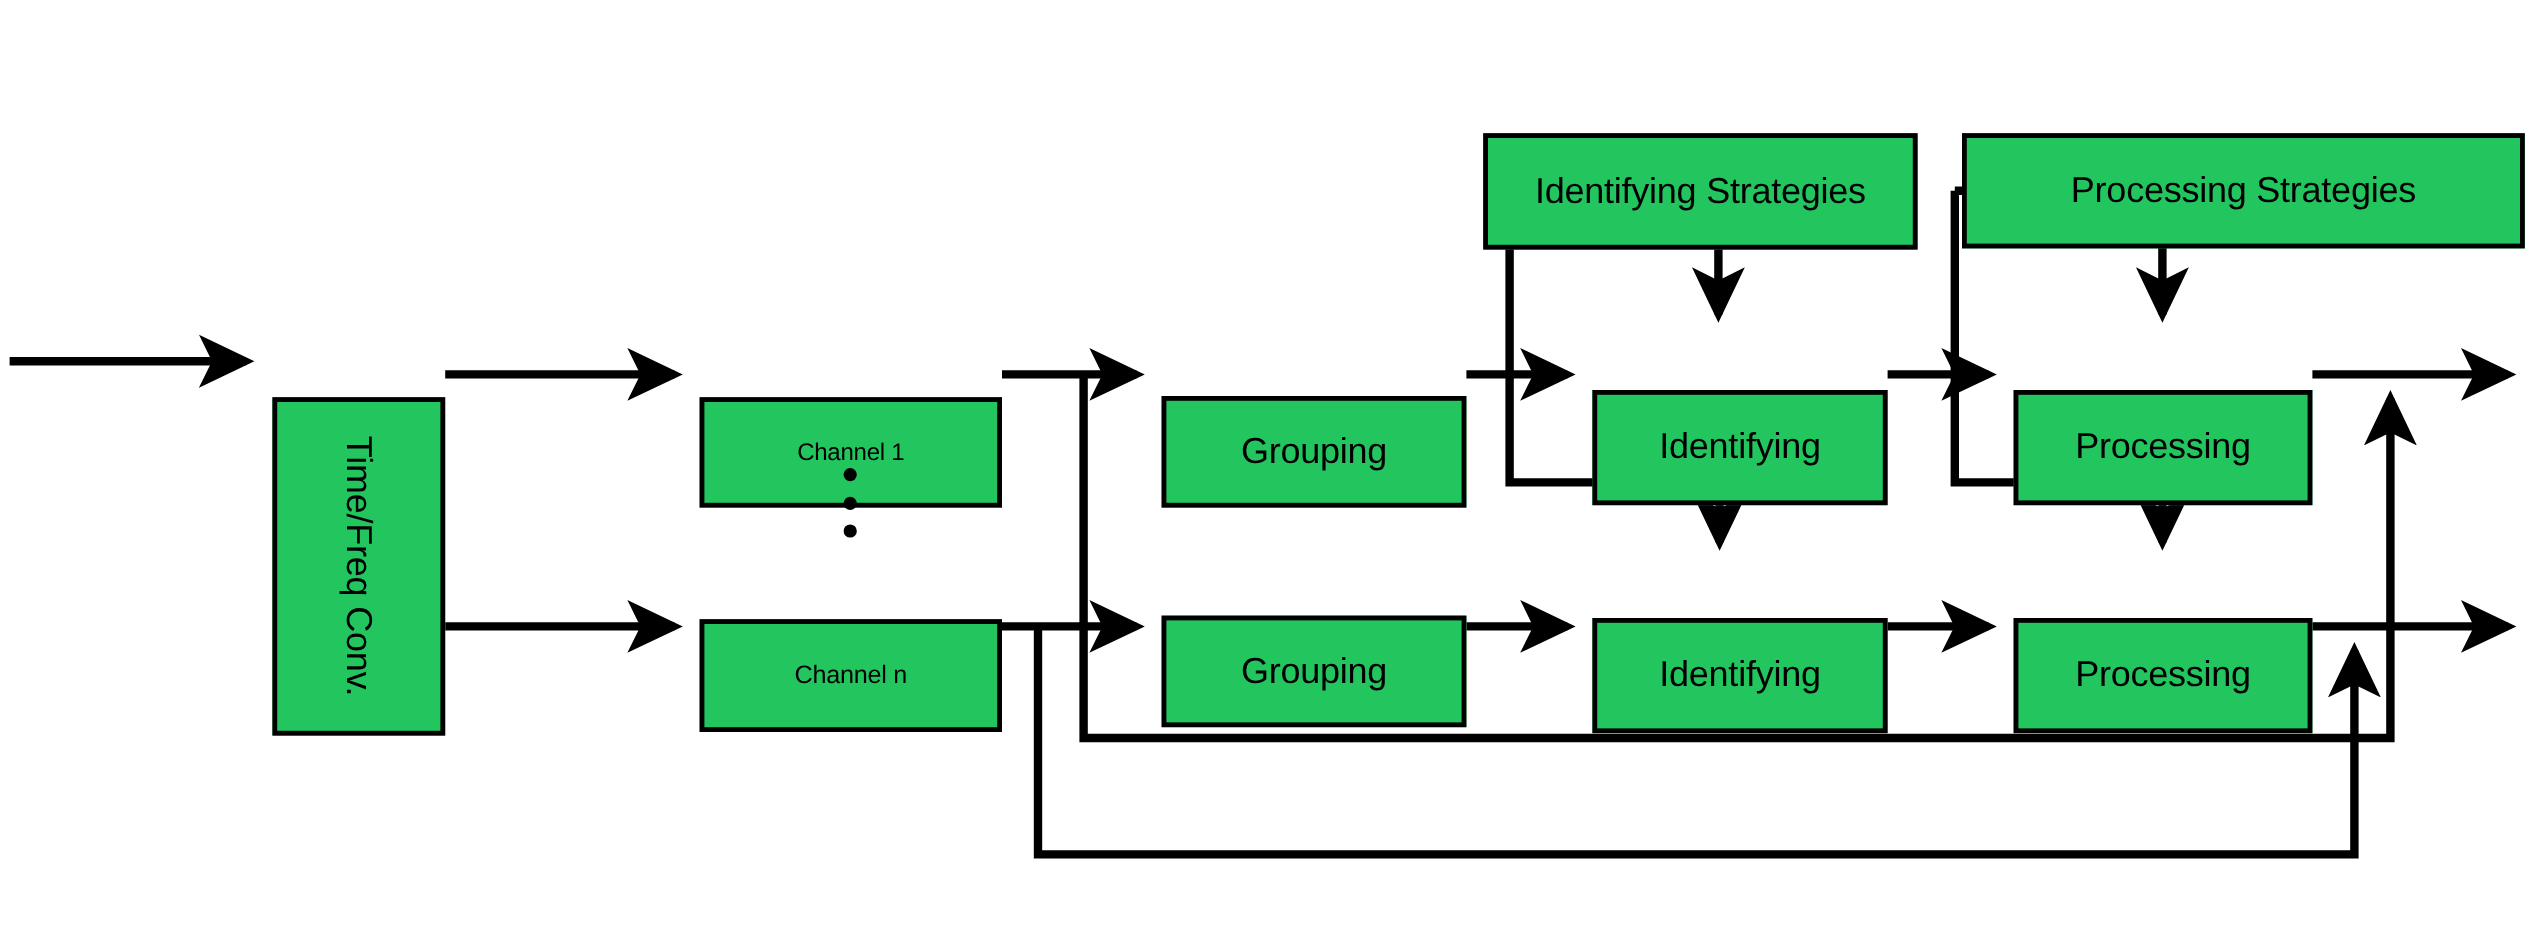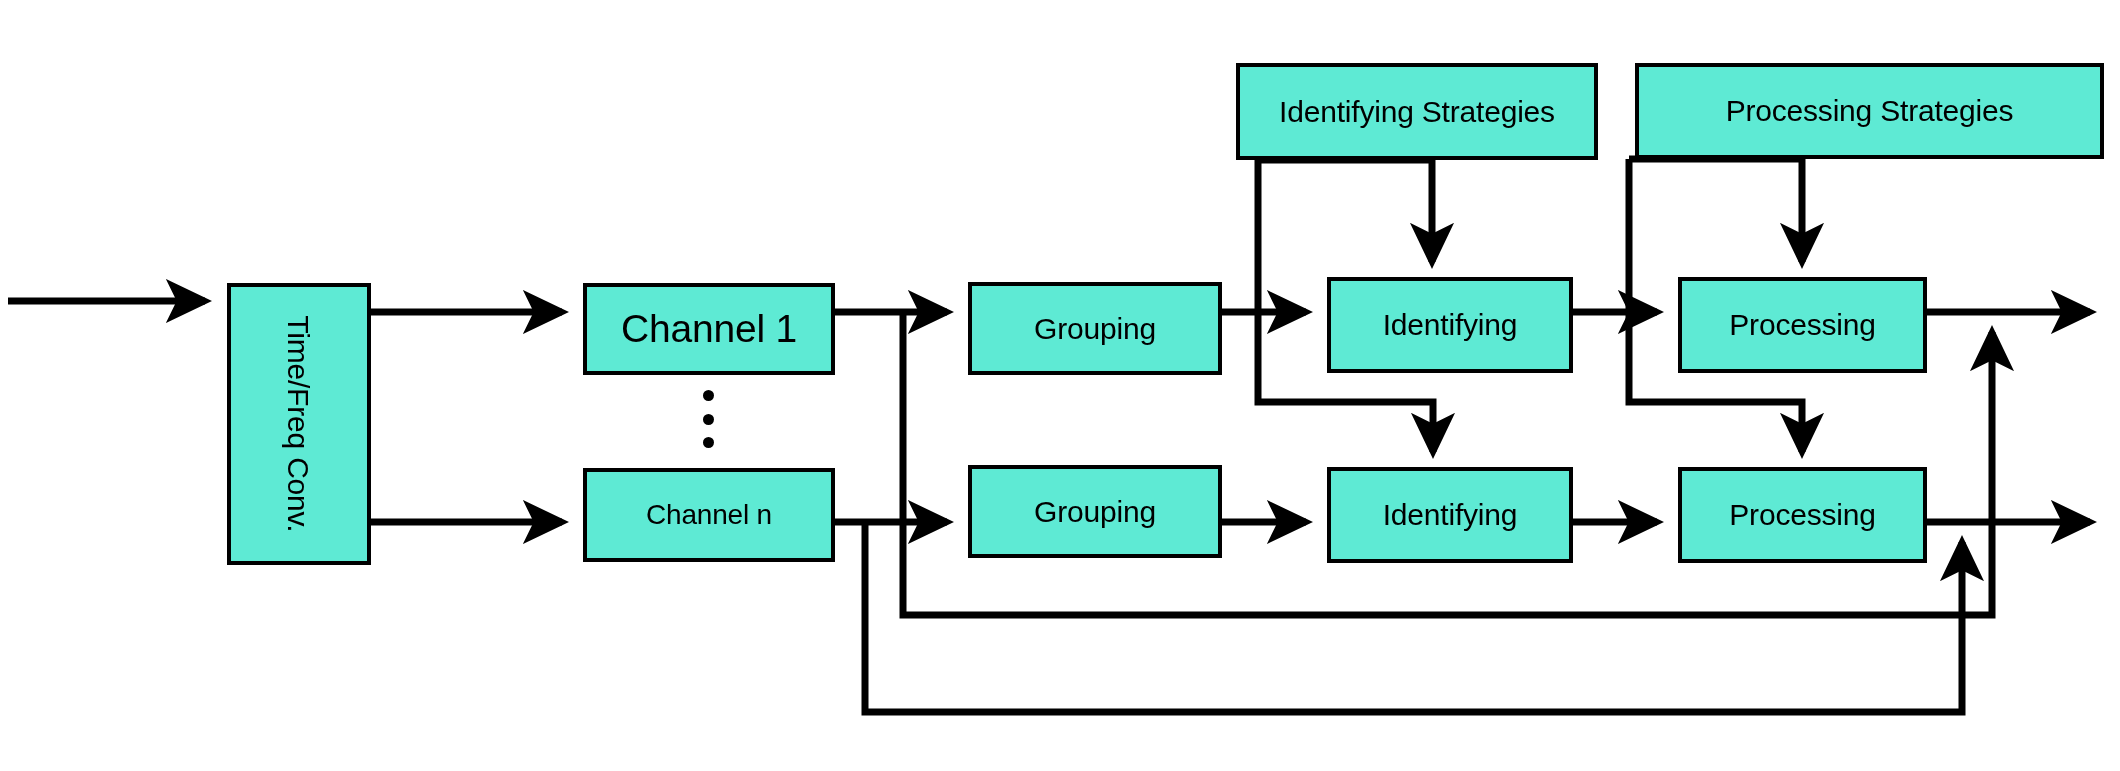--- a/index.html
+++ b/index.html
@@ -24,26 +24,27 @@
     left: 0;
     top: 0;
     width: 2120px;
     height: 771px;
     display: block;
   }
   .node-box {
     position: absolute;
     box-sizing: border-box;
     border: 4px solid #000000;
-    background: #5eead4;
+    background: #22c55e;
     display: flex;
     align-items: center;
     justify-content: center;
     text-align: center;
     line-height: 1.05;
+    margin-top: 48px;
   }
   .node-label {
     font-family: "Liberation Sans", sans-serif;
     color: #000000;
     white-space: nowrap;
     letter-spacing: -0.2px;
   }
   .rotated-box .node-label {
     transform: rotate(90deg);
     transform-origin: center center;
@@ -115,25 +116,25 @@
       <polyline points="865,522 865,712 1962,712 1962,542" marker-end="url(#arrowhead-r)"></polyline>
 
     </g>
   </svg>
 
   <div class="node-box rotated-box" style="left: 227px; top: 283px; width: 144px; height: 282px;">
     <span class="node-label" style="font-size: 30px;">Time/Freq Conv.</span>
   </div>
 
   <div class="node-box" style="left: 583px; top: 283px; width: 252px; height: 92px;">
-    <span class="node-label" style="font-size: 39px;">Channel 1</span>
+    <span class="node-label" style="font-size: 20px;">Channel 1</span>
   </div>
 
   <div class="node-box" style="left: 583px; top: 468px; width: 252px; height: 94px;">
-    <span class="node-label" style="font-size: 28px;">Channel n</span>
+    <span class="node-label" style="font-size: 21px;">Channel n</span>
   </div>
 
   <div class="node-box" style="left: 968px; top: 282px; width: 254px; height: 93px;">
     <span class="node-label" style="font-size: 30px;">Grouping</span>
   </div>
 
   <div class="node-box" style="left: 968px; top: 465px; width: 254px; height: 93px;">
     <span class="node-label" style="font-size: 30px;">Grouping</span>
   </div>
 

